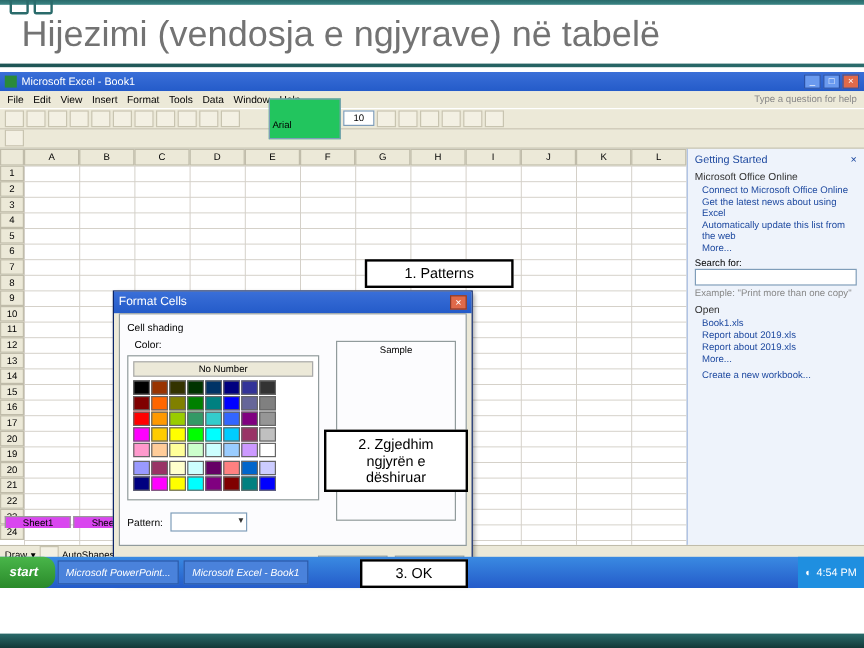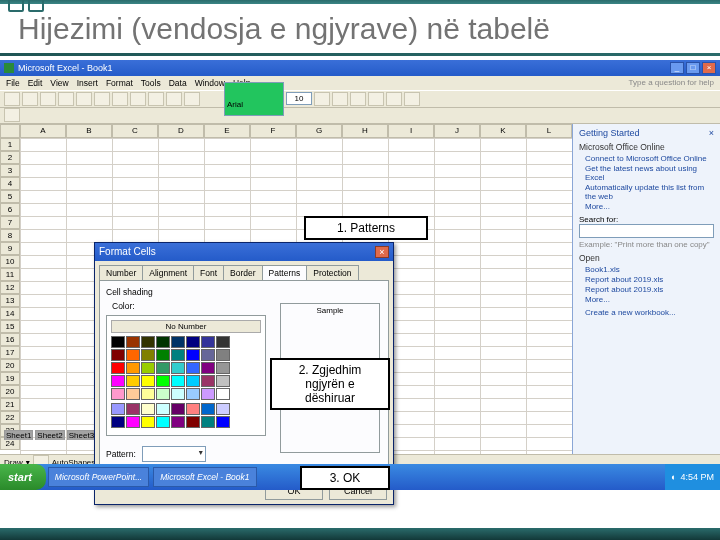--- a/index.html
+++ b/index.html
@@ -36,21 +36,21 @@
     background-image: linear-gradient(#d4d0c8 1px, transparent 1px), linear-gradient(90deg,#d4d0c8 1px,transparent 1px);
     background-size: 46px 13px; }
   .ex-taskpane { width:160px; background:#eef3fb; border-left:1px solid #8aa6d6; font-size:8px; padding:4px 6px; }
   .tp-title { color:#1f4aa0; font-weight:normal; font-size:9px; margin-bottom:4px; display:flex; justify-content:space-between; }
   .tp-sec { margin:4px 0; }
   .tp-sec-h { color:#333; font-weight:normal; font-size:8.5px; margin-bottom:2px; }
   .tp-link { color:#1f4aa0; display:block; margin:1px 0 1px 6px; cursor:pointer; }
   .tp-search { width:100%; height:14px; border:1px solid #7f9db9; background:#fff; }
   .ex-statusbar { height:14px; background:#ece9d8; border-top:1px solid #c0bcaa; font-size:8px; padding:0 4px; display:flex; align-items:center; justify-content:space-between; }
   .ex-tabs { position:absolute; bottom:14px; left:4px; font-size:8px; display:flex; gap:2px; }
-  .ex-tab { background:#a3a3a3; border:1px solid #999; border-bottom:none; padding:0 1px; }
+  .ex-tab { background:#d946ef; border:1px solid #999; border-bottom:none; padding:0 14px; }
   .ex-bottom-tb { height:16px; background:#ece9d8; display:flex; align-items:center; gap:3px; padding:0 4px; font-size:8px; border-top:1px solid #c0bcaa; }
 
   
   .dlg { position:absolute; left:94px; top:182px; width:300px; background:#ece9d8; border:1px solid #0a246a; box-shadow:2px 2px 4px rgba(0,0,0,.4); }
   .dlg-title { height:18px; background:linear-gradient(#3a6fd8,#245bc9); color:#fff; font-size:10px; display:flex; align-items:center; padding:0 4px; }
   .dlg-title .x { margin-left:auto; width:14px; height:12px; background:#e06a4a; border:1px solid #8a3a28; text-align:center; line-height:10px; font-size:9px; }
   .dlg-tabs { display:flex; margin:4px 4px 0 4px; font-size:8.5px; }
   .dlg-tab { padding:2px 6px; background:#ece9d8; border:1px solid #919b9c; border-bottom:none; margin-right:-1px; }
   .dlg-tab.active { background:#fcfcfe; position:relative; z-index:2; }
   .dlg-body { margin:0 4px 4px 4px; background:#fcfcfe; border:1px solid #919b9c; padding:6px; height:194px; position:relative; }
@@ -242,28 +242,20 @@
   <div class="ex-statusbar">
     <span>Ready</span>
     <span>NUM</span>
   </div>
 
   <div class="dlg">
     <div class="dlg-title">
       <span>Format Cells</span>
       <div class="x">×</div>
     </div>
-    <div class="dlg-tabs" id="dlg-tabs">
-        <div class="dlg-tab">Number</div>
-        <div class="dlg-tab">Alignment</div>
-        <div class="dlg-tab">Font</div>
-        <div class="dlg-tab">Border</div>
-        <div class="dlg-tab active">Patterns</div>
-        <div class="dlg-tab">Protection</div>
-      </div>
     <div class="dlg-body">
       <div class="dlg-section">Cell shading</div>
       <div class="dlg-section" style="margin-left:6px">Color:</div>
       <div class="palette-frame">
         <div class="palette-header">No Number</div>
         <div class="palette" id="palette-main">
             <div class="sw" style="background: rgb(0, 0, 0);"></div>
             <div class="sw" style="background: rgb(153, 51, 0);"></div>
             <div class="sw" style="background: rgb(51, 51, 0);"></div>
             <div class="sw" style="background: rgb(0, 51, 0);"></div>

